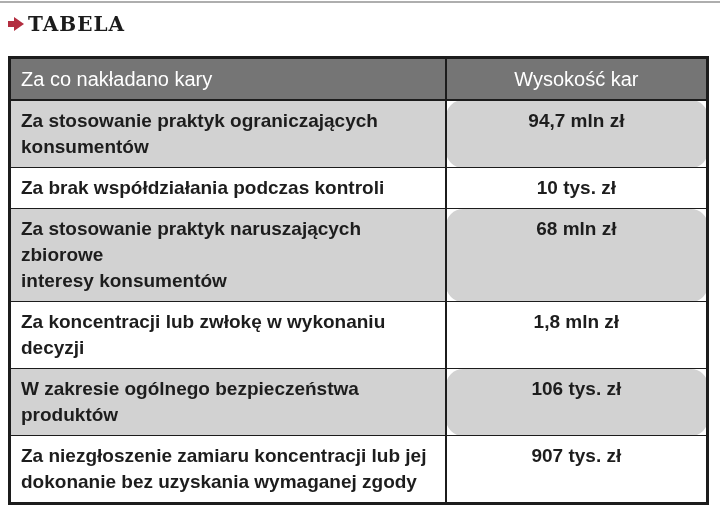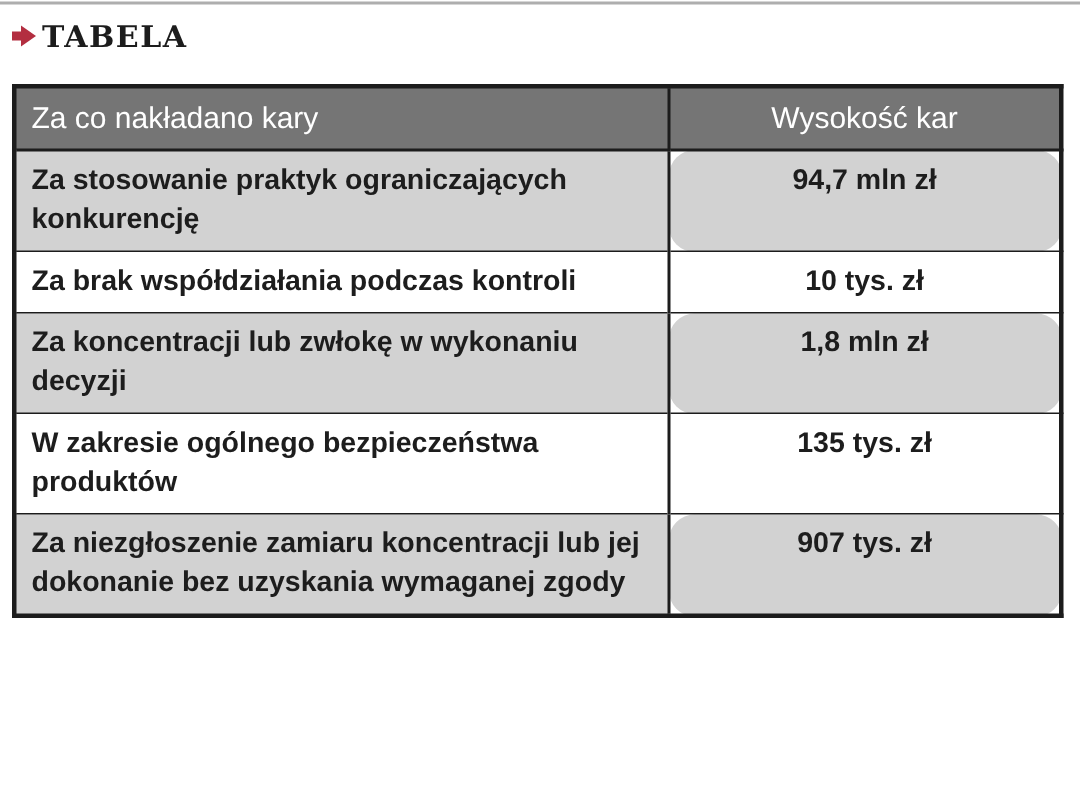--- a/index.html
+++ b/index.html
@@ -101,36 +101,41 @@
   </colgroup>
   <thead>
     <tr>
       <th class="h-label">Za co nakładano kary</th>
       <th class="h-value">Wysokość kar</th>
     </tr>
   </thead>
   <tbody>
     <tr>
       <td class="label">Za stosowanie praktyk ograniczających
-konkurencję</td>
+konsumentów</td>
       <td class="value">94,7 mln zł</td>
     </tr>
     <tr>
       <td class="label">Za brak współdziałania podczas kontroli</td>
       <td class="value">10 tys. zł</td>
+    </tr>
+    <tr>
+      <td class="label">Za stosowanie praktyk naruszających zbiorowe
+interesy konsumentów</td>
+      <td class="value">68 mln zł</td>
     </tr>
     <tr>
       <td class="label">Za koncentracji lub zwłokę w wykonaniu
 decyzji</td>
       <td class="value">1,8 mln zł</td>
     </tr>
     <tr>
       <td class="label">W zakresie ogólnego bezpieczeństwa
 produktów</td>
-      <td class="value">135 tys. zł</td>
+      <td class="value">106 tys. zł</td>
     </tr>
     <tr>
       <td class="label">Za niezgłoszenie zamiaru koncentracji lub jej
 dokonanie bez uzyskania wymaganej zgody</td>
       <td class="value">907 tys. zł</td>
     </tr>
   </tbody>
 </table>
 
 </body></html>

